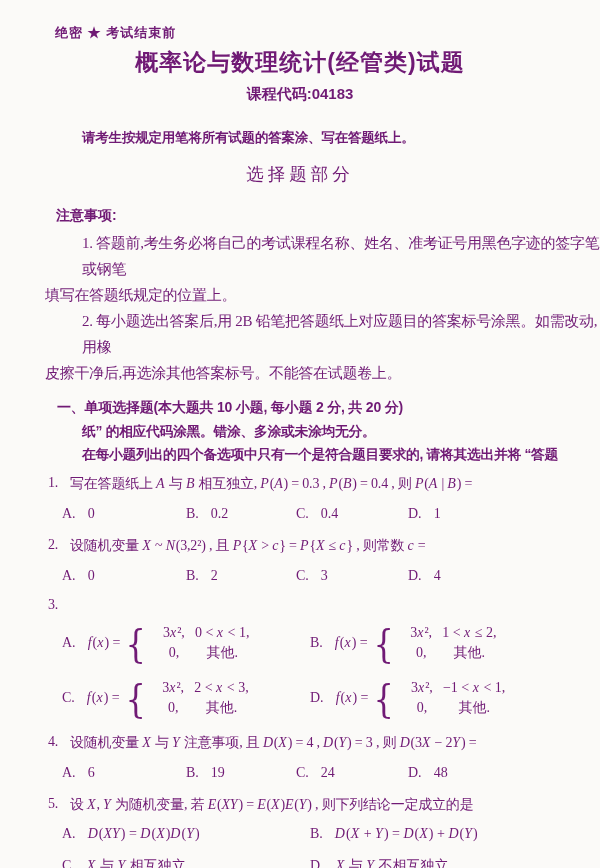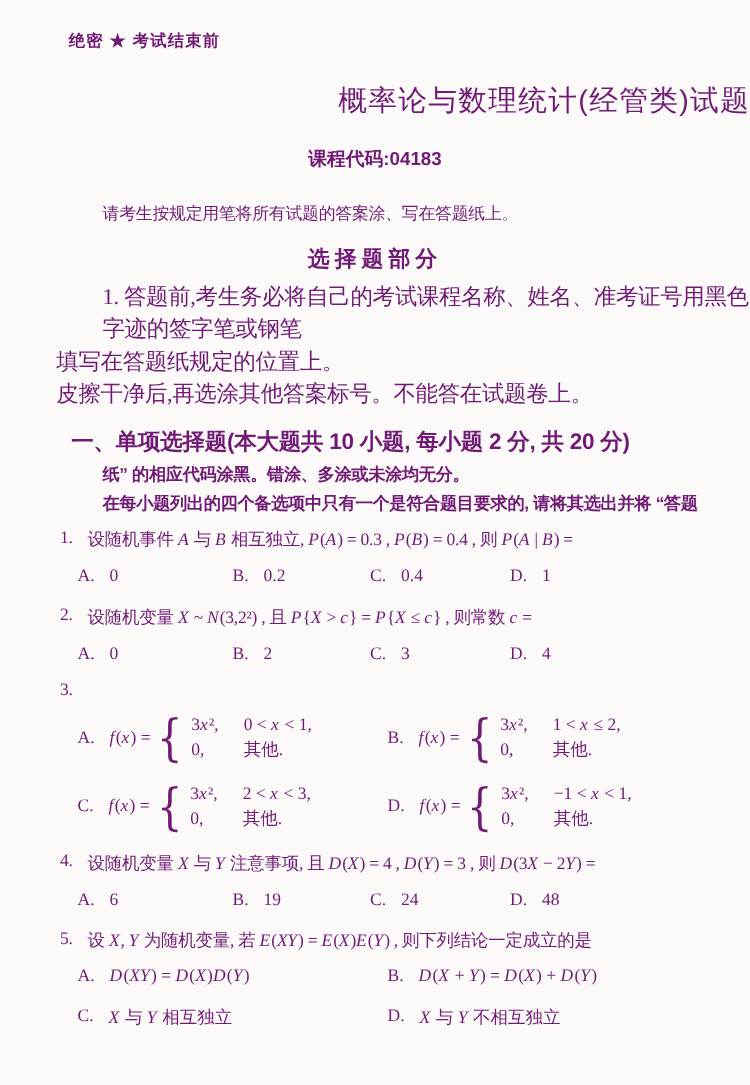--- a/index.html
+++ b/index.html
@@ -23,57 +23,57 @@
     font-size:13px; font-weight:bold;
     letter-spacing:1px;
   }
   .exam-title{
     margin-top:13px;
     text-align:center;
     font-size:17.5px;
     letter-spacing:1px;
   }
   .paper-title{
-    margin-top:23px;
-    text-align:right;
-    font-size:23px; font-weight:normal;
+    margin-top:5px;
+    text-align:center;
+    font-size:23px; font-weight:bold;
     letter-spacing:1px;
   }
   .course-code{
-    margin-top:22px;
+    margin-top:7px;
     text-align:center;
     font-size:15px; font-weight:bold;
   }
   .instruction{
     margin:25px 0 0 82px;
-    font-size:13.5px; font-weight:normal;
+    font-size:13.5px; font-weight:bold;
     letter-spacing:-0.2px;
   }
   .section-title{
     margin-top:15px;
     text-align:center;
-    font-size:17.5px; font-weight:bold;
+    font-size:17.5px; font-weight:normal;
     letter-spacing:4px;
   }
   .notes-heading{
     margin:21px 0 0 56px;
     font-size:14px; font-weight:bold;
   }
   .note-line{
-    font-size:18px;
+    font-size:15px;
     line-height:26px;
     letter-spacing:-0.3px;
     margin-left:45px;
   }
   .note-line.first{ margin-left:82px; }
   .notes-block{ margin-top:5px; }
 
   .part-heading{
     margin:13px 0 0 57px;
-    font-size:18px; font-weight:bold;
+    font-size:14px; font-weight:bold;
     letter-spacing:-0.2px;
   }
   .part-sub{
     margin-left:82px;
     font-size:13.8px; font-weight:bold;
     line-height:23px;
     letter-spacing:-0.3px;
   }
   .part-sub-wrap{ margin-top:3px; }
 
@@ -124,21 +124,21 @@
 
   .pw{ display:inline-flex; align-items:center; }
   .pw-lhs{ margin-right:3px; white-space:nowrap; }
   .brace{
     font-family:"DejaVu Serif", serif;
     font-size:40px; font-weight:300;
     line-height:0.9;
     margin-right:4px;
     transform:scaleX(0.8);
   }
-  .pw-rows{ display:inline-flex; flex-direction:column; }
+  .pw-rows{ display:inline-flex; flex-direction:column;text-align:center; }
   .pw-row{
     display:grid;
     grid-template-columns:42px auto;
     line-height:20px;
     white-space:nowrap;
   }
 </style>
 </head>
 <body>
 
@@ -146,36 +146,38 @@
 
   <div class="secrecy sans" data-bind="header.secrecy">绝密 ★ 考试结束前</div>
 
   <div class="paper-title sans" data-bind="header.paper_title">概率论与数理统计(经管类)试题</div>
   <div class="course-code sans" data-bind="header.course_code">课程代码:04183</div>
 
   <div class="instruction sans" data-bind="instruction">请考生按规定用笔将所有试题的答案涂、写在答题纸上。</div>
 
   <div class="section-title sans" data-bind="section_title">选择题部分</div>
 
+  <div class="notes-heading sans" data-bind="notes.heading">注意事项:</div>
   <div class="notes-block">
     <div class="note-line first" data-bind="notes.items.0.lines.0">1. 答题前,考生务必将自己的考试课程名称、姓名、准考证号用黑色字迹的签字笔或钢笔</div>
     <div class="note-line" data-bind="notes.items.0.lines.1">填写在答题纸规定的位置上。</div>
+    <div class="note-line first" data-bind="notes.items.1.lines.0">2. 每小题选出答案后,用 2B 铅笔把答题纸上对应题目的答案标号涂黑。如需改动,用橡</div>
     <div class="note-line" data-bind="notes.items.1.lines.1">皮擦干净后,再选涂其他答案标号。不能答在试题卷上。</div>
   </div>
 
   <div class="part-heading sans" data-bind="part_one.heading">一、单项选择题(本大题共 10 小题, 每小题 2 分, 共 20 分)</div>
   <div class="part-sub-wrap">
     <div class="part-sub sans" data-bind="part_one.sub_lines.1">纸” 的相应代码涂黑。错涂、多涂或未涂均无分。</div>
     <div class="part-sub sans" data-bind="part_one.sub_lines.0">在每小题列出的四个备选项中只有一个是符合题目要求的, 请将其选出并将 “答题</div>
   </div>
 
   <div class="question q1">
     <div class="q-stem">
       <span class="q-num" data-bind="questions.0.number">1.</span>
-      <span data-bind-math="questions.0.stem"><span>设随机事件 </span><i>A</i><span> 与 </span><i>B</i><span> 相互独立,  </span><i>P</i><span>(</span><i>A</i><span>) = 0.3 ,  </span><i>P</i><span>(</span><i>B</i><span>) = 0.4 ,  则 </span><i>P</i><span>(</span><i>A</i><span> | </span><i>B</i><span>) =</span></span>
+      <span data-bind-math="questions.0.stem"><span>写在答题纸上 </span><i>A</i><span> 与 </span><i>B</i><span> 相互独立,  </span><i>P</i><span>(</span><i>A</i><span>) = 0.3 ,  </span><i>P</i><span>(</span><i>B</i><span>) = 0.4 ,  则 </span><i>P</i><span>(</span><i>A</i><span> | </span><i>B</i><span>) =</span></span>
     </div>
     <div class="options-row4">
       <span class="option">
           <span class="opt-label" data-bind="questions.0.options.0.label">A.</span>
           <span data-bind-math="questions.0.options.0.text"><span>0</span></span>
         </span>
       <span class="option">
           <span class="opt-label" data-bind="questions.0.options.1.label">B.</span>
           <span data-bind-math="questions.0.options.1.text"><span>0.2</span></span>
         </span>

